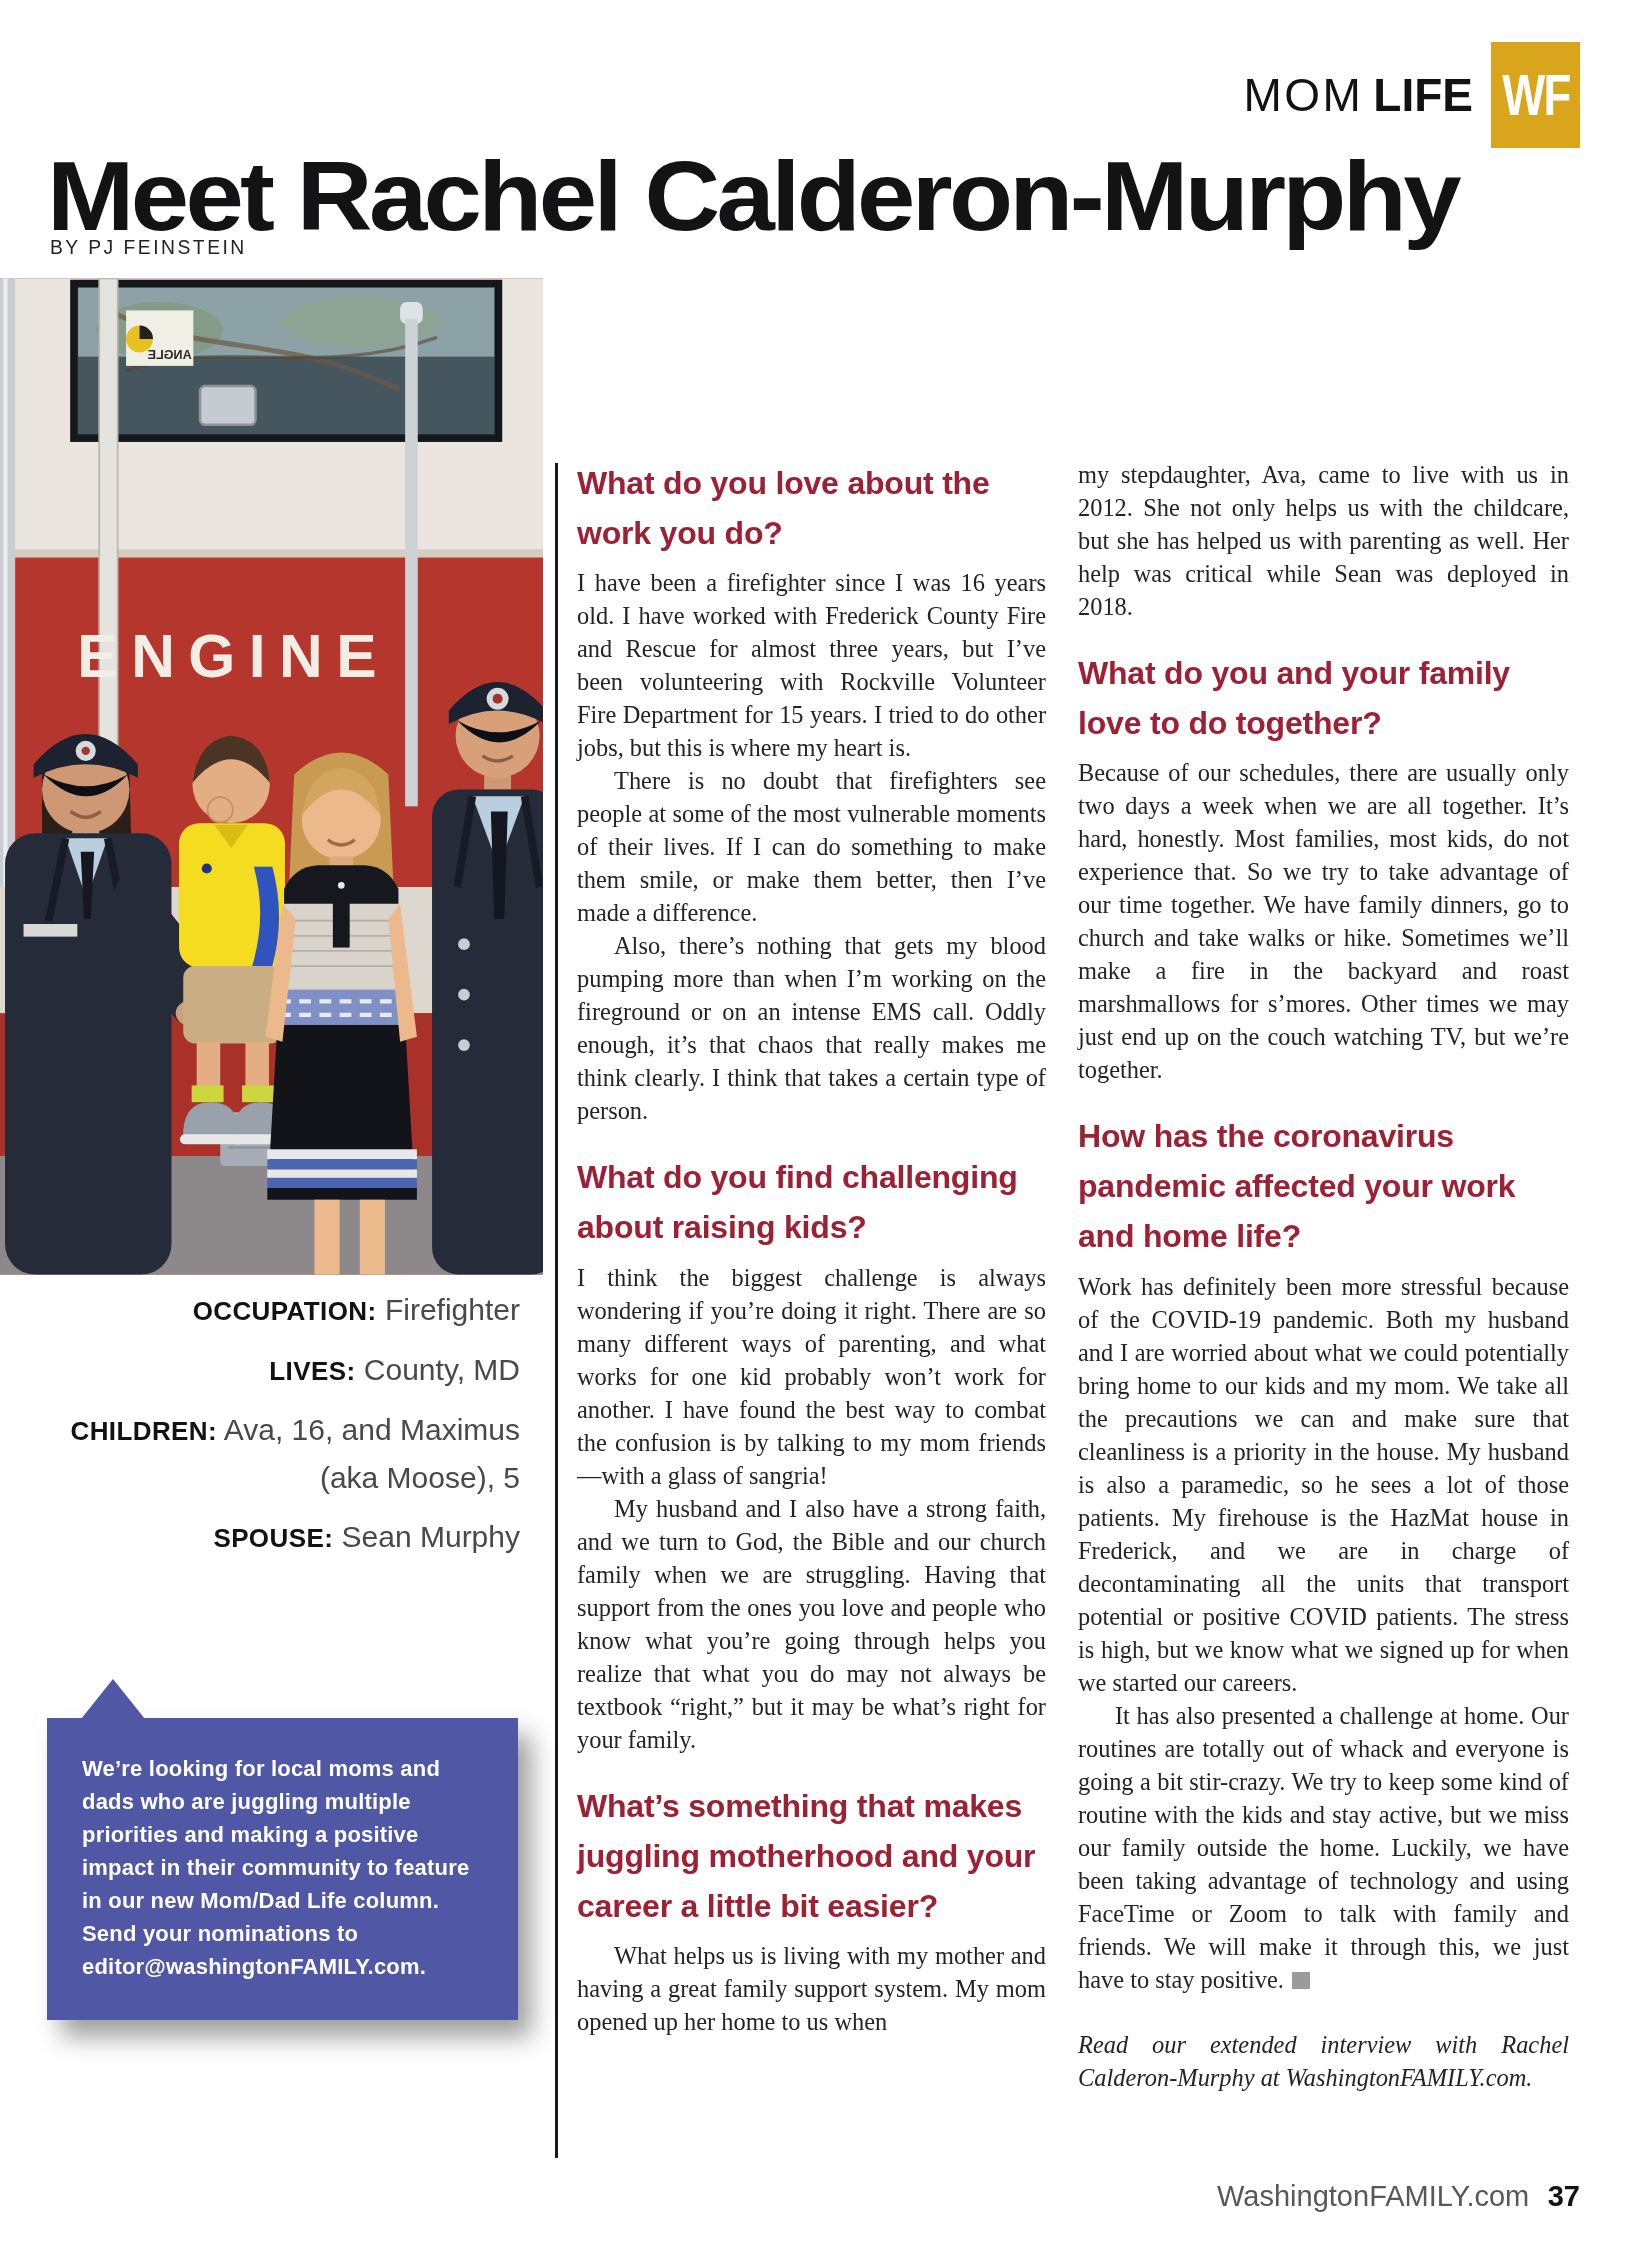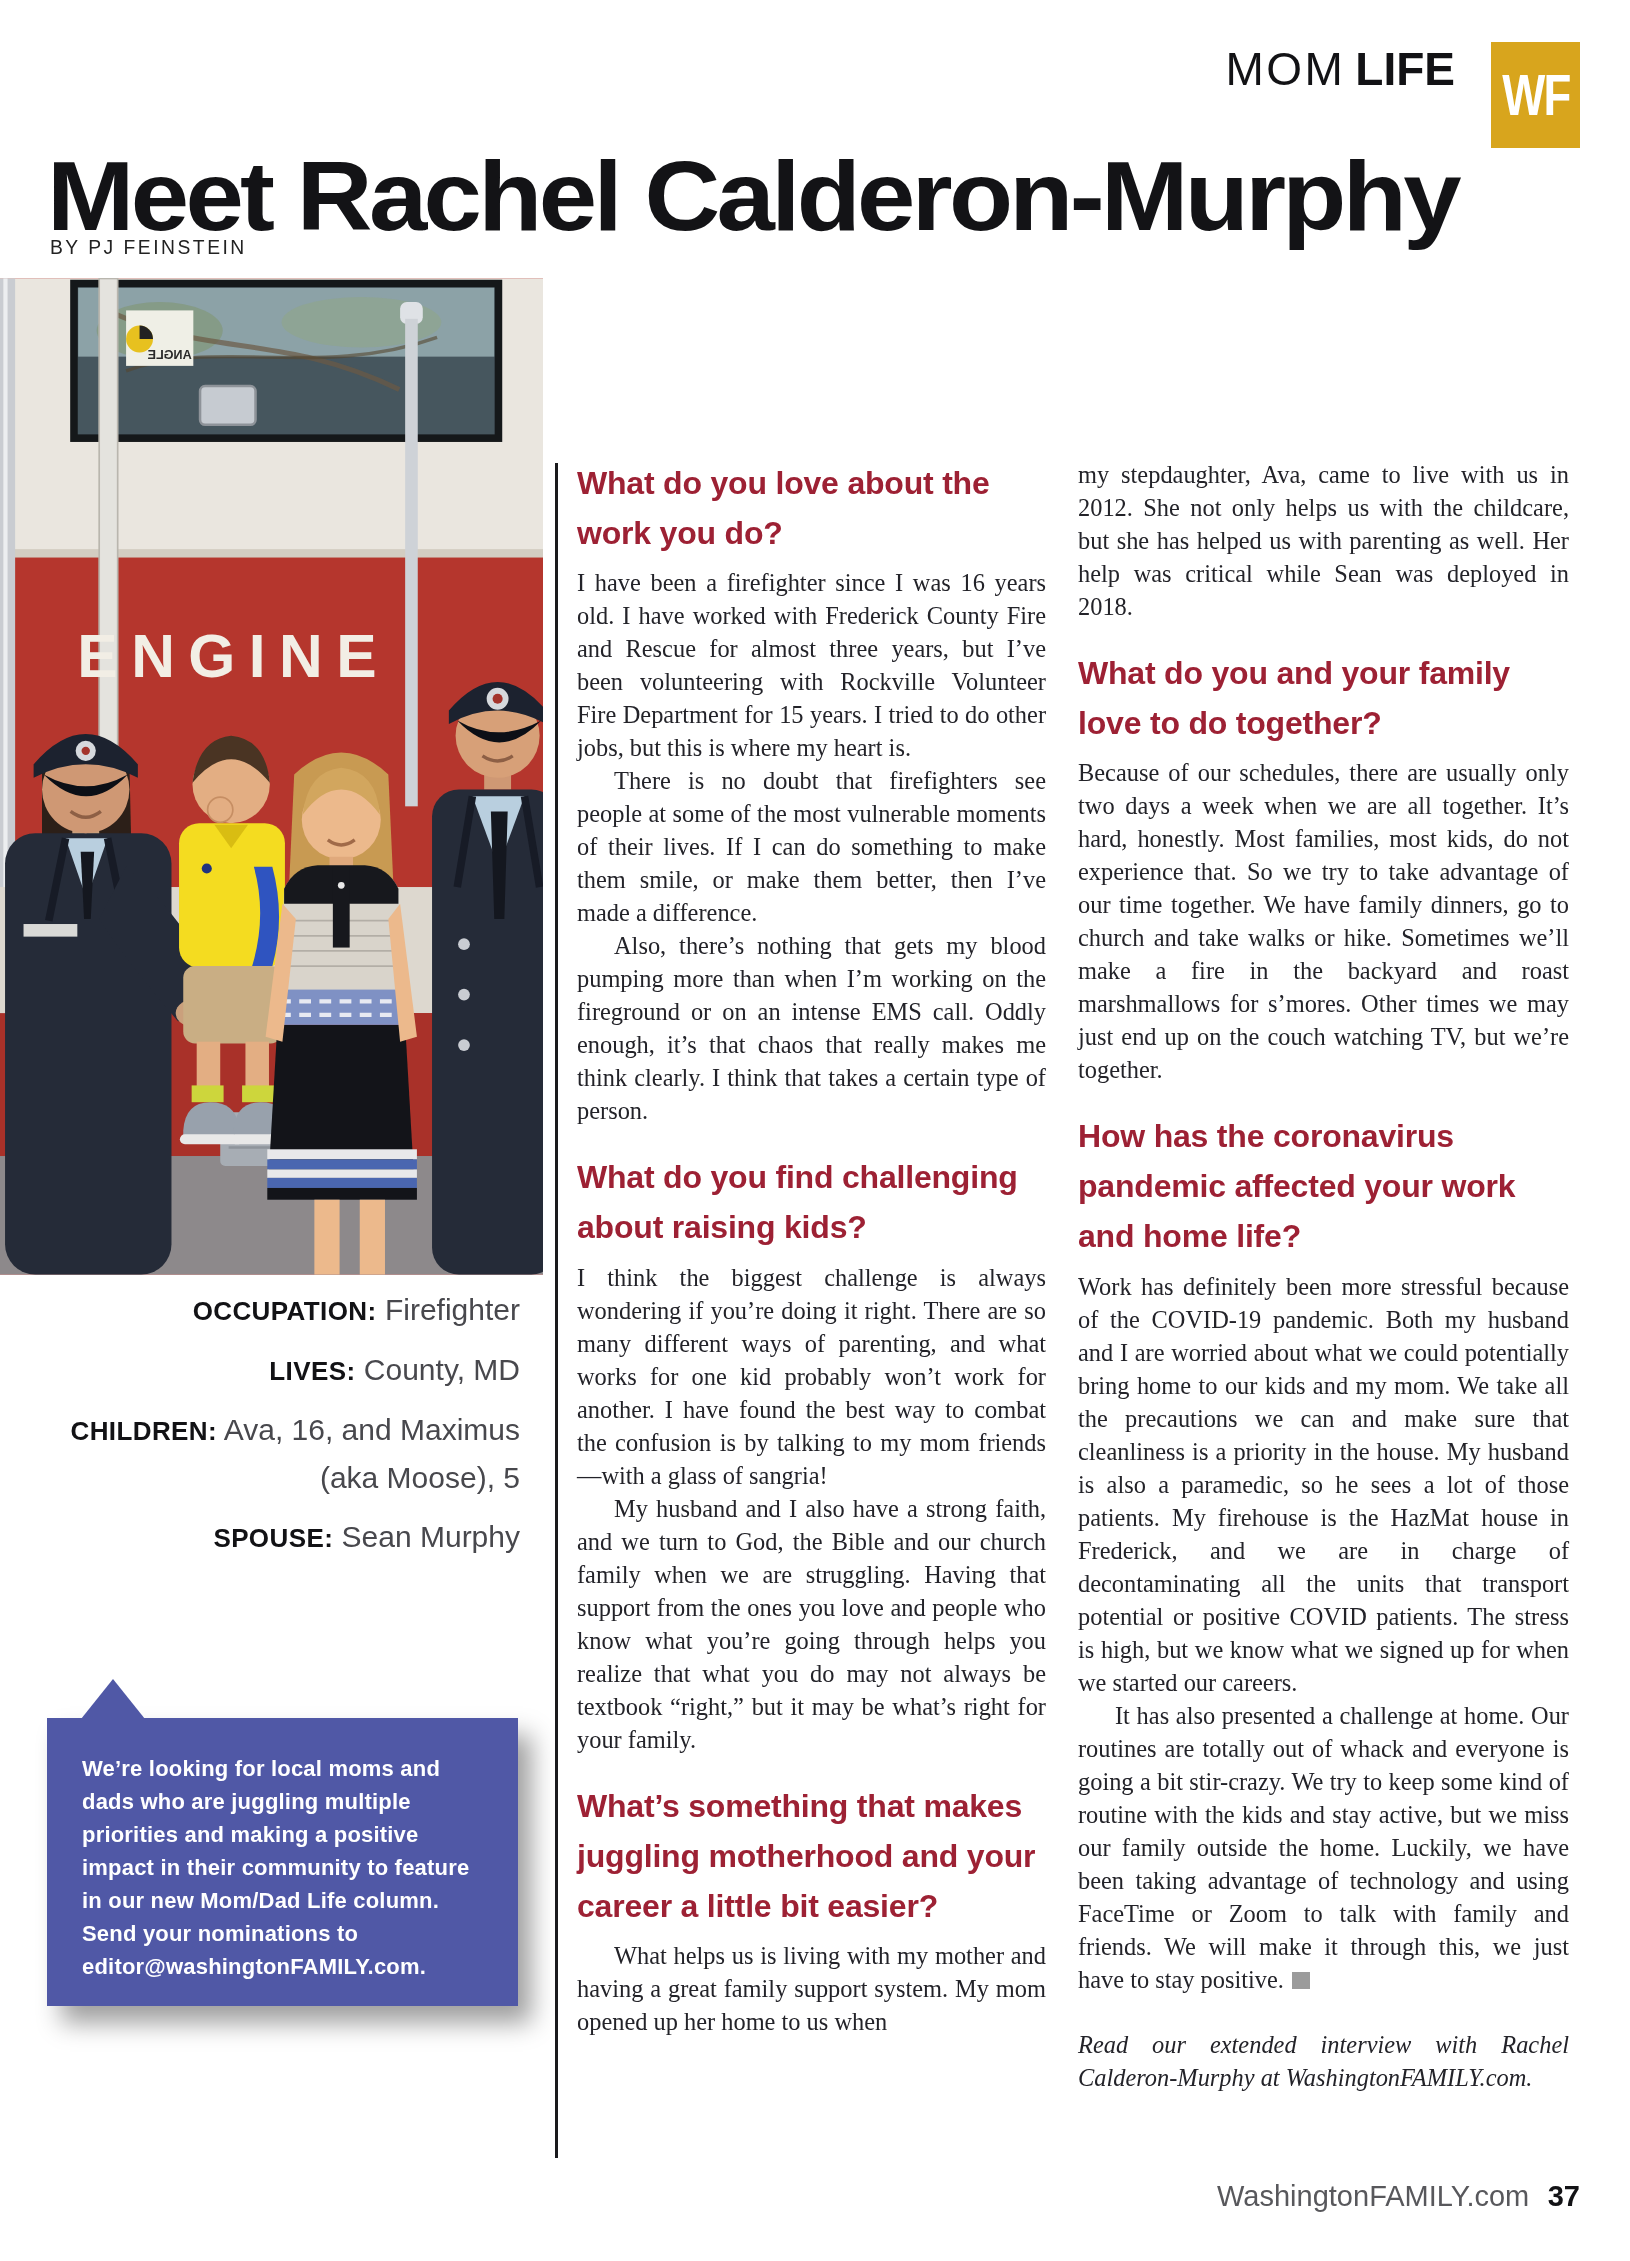--- a/index.html
+++ b/index.html
@@ -7,21 +7,21 @@
     --callout:#5058a6;
     --gold:#d8a51d;
   }
   html,body{margin:0;padding:0;background:#ffffff;}
   .page{
     position:relative;width:1630px;height:2261px;background:#fff;
     font-family:"Liberation Sans",sans-serif;overflow:hidden;color:#1c1c20;
   }
 
   
-  .header{position:absolute;top:42px;right:50px;display:flex;gap:36px;}
+  .header{position:absolute;top:42px;right:50px;display:flex;align-items:center;gap:18px;}
   .section-title{font-size:46px;color:#121215;letter-spacing:0.8px;white-space:nowrap;}
   .section-title .light{font-weight:400;letter-spacing:2.5px;}
   .section-title .bold{font-weight:700;margin-left:10px;letter-spacing:0px;}
   .wf-box{width:89px;height:106px;background:var(--gold);display:flex;align-items:center;justify-content:center;}
   .wf-box span{color:#fff;font-weight:700;font-size:57px;transform:scaleX(0.8);letter-spacing:-2.5px;}
 
   
   .headline{
     position:absolute;left:47px;top:140px;margin:0;
     font-size:98px;font-weight:700;letter-spacing:-3.4px;color:#131316;
@@ -35,21 +35,21 @@
 
   
   .profile{position:absolute;left:47px;top:1289px;width:473px;margin:0;padding:0;list-style:none;text-align:right;}
   .profile li{margin-bottom:11.8px;line-height:42px;}
   .profile .label{font-weight:700;font-size:26px;color:#121215;letter-spacing:0.4px;}
   .profile .value{font-size:30px;color:#48484d;}
 
   
   .callout{
     position:absolute;left:47px;top:1718px;width:471px;box-sizing:border-box;
-    background:var(--callout);color:#fff;padding:34px 34px 23px 35px;
+    background:var(--callout);color:#fff;padding:34px 34px 37px 35px;
     box-shadow:13.5px 17px 23.6px rgba(0,0,0,.38);
   }
   .callout-pointer{
     position:absolute;top:-39px;left:34px;width:0;height:0;
     border-left:32px solid transparent;border-right:32px solid transparent;
     border-bottom:40px solid var(--callout);
   }
   .callout p{margin:0;font-size:22px;font-weight:700;line-height:33px;letter-spacing:0.2px;}
 
   

